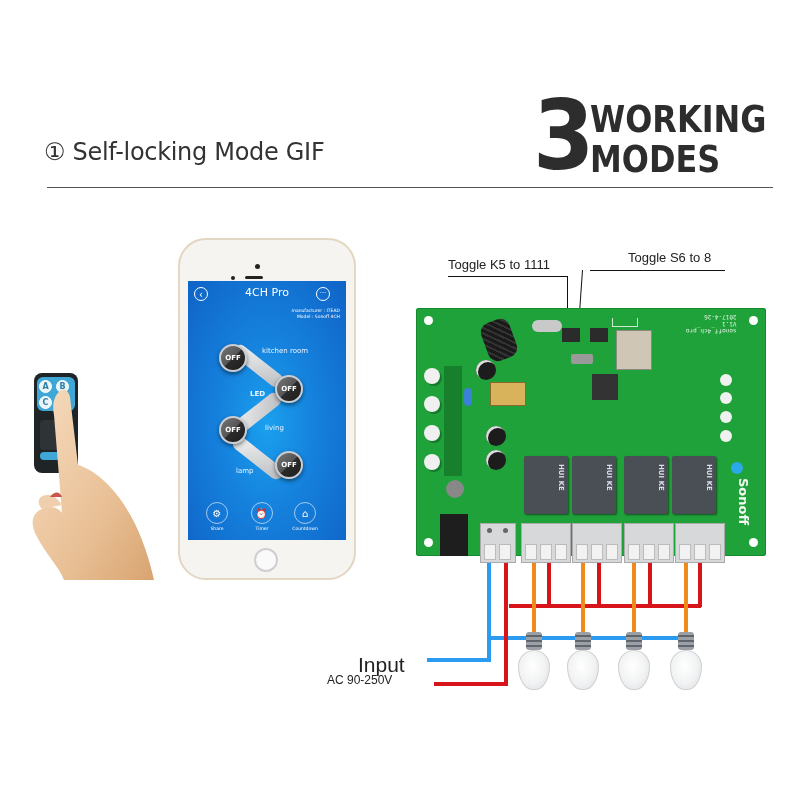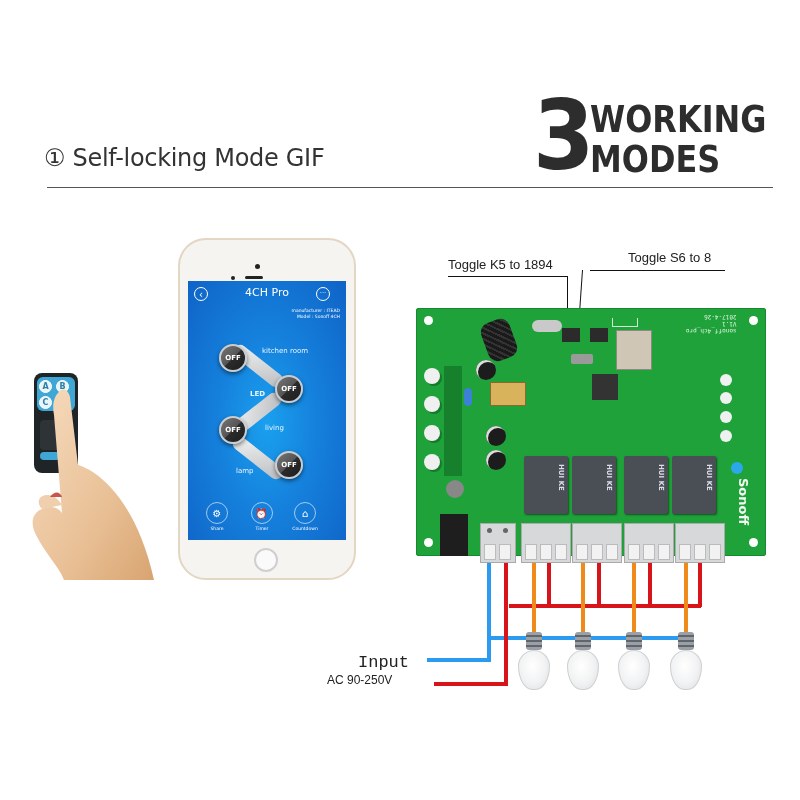--- a/index.html
+++ b/index.html
@@ -1,19 +1,19 @@
 <!DOCTYPE html>
 <html><head>
 <meta charset="utf-8">
 <style>
   html,body{margin:0;padding:0;background:#ffffff;}
   body{width:800px;height:800px;position:relative;overflow:hidden;font-family:"DejaVu Sans",sans-serif;}
   .abs{position:absolute;}
   
-  .mode-title{left:44px;top:144px;font-size:24px;color:#333;font-family:"DejaVu Sans",sans-serif;letter-spacing:-0.3px;}
+  .mode-title{left:44px;top:138px;font-size:24px;color:#333;font-family:"DejaVu Sans",sans-serif;letter-spacing:-0.3px;}
   .header-rule{left:47px;top:187px;width:726px;height:1px;background:#555;}
   .big-three{left:533px;top:88px;font-size:96px;font-weight:bold;color:#2d2d2d;line-height:96px;font-family:"DejaVu Sans",sans-serif;letter-spacing:-4px;transform:scaleX(0.92);transform-origin:left top;}
   .working{left:590px;top:100px;font-size:38px;font-weight:bold;color:#2d2d2d;line-height:38px;transform:scaleX(0.84);transform-origin:left top;}
   .modes{left:590px;top:140px;font-size:38px;font-weight:bold;color:#2d2d2d;line-height:38px;transform:scaleX(0.84);transform-origin:left top;}
 
   
   .phone{left:178px;top:238px;width:178px;height:342px;border-radius:28px;background:#f6f4f1;border:2px solid #e3d6c2;box-sizing:border-box;}
   .phone-camera{left:255px;top:264px;width:5px;height:5px;border-radius:50%;background:#222;}
   .phone-speaker{left:245px;top:276px;width:18px;height:3px;border-radius:2px;background:#222;}
   .phone-dot{left:231px;top:276px;width:4px;height:4px;border-radius:50%;background:#222;}
@@ -115,21 +115,21 @@
   <div class="abs sw-label" style="left:48px;top:186px;">lamp</div>
 
   <div class="abs bot-ic" style="left:18px;top:221px;">⚙</div>
   <div class="abs bot-lbl" style="left:9px;top:245px;">Share</div>
   <div class="abs bot-ic" style="left:63px;top:221px;">⏰</div>
   <div class="abs bot-lbl" style="left:54px;top:245px;">Timer</div>
   <div class="abs bot-ic" style="left:106px;top:221px;">⌂</div>
   <div class="abs bot-lbl" style="left:97px;top:245px;">Countdown</div>
 </div>
 
-<div class="abs label" style="left:448px;top:257px;font-size:13px;">Toggle K5 to 1894</div>
+<div class="abs label" style="left:448px;top:257px;font-size:13px;">Toggle K5 to 1111</div>
 <div class="abs callout-line" style="left:448px;top:276px;width:120px;height:1px;"></div>
 <div class="abs callout-line" style="left:567px;top:276px;width:1px;height:58px;"></div>
 <div class="abs label" style="left:628px;top:250px;font-size:13px;">Toggle S6 to 8</div>
 <div class="abs callout-line" style="left:590px;top:270px;width:135px;height:1px;"></div>
 <div class="abs callout-line" style="left:582px;top:270px;width:1px;height:86px;transform:rotate(4deg);transform-origin:top;"></div>
 
 <div class="abs pcb">
   <div class="abs pcb-hole" style="left:8px;top:8px;"></div>
   <div class="abs pcb-hole" style="left:333px;top:8px;"></div>
   <div class="abs pcb-hole" style="left:8px;top:230px;"></div>
@@ -237,14 +237,14 @@
 
 <div class="abs bulb-base" style="left:526px;top:632px;"></div>
 <div class="abs bulb-glass" style="left:518px;top:650px;"></div>
 <div class="abs bulb-base" style="left:575px;top:632px;"></div>
 <div class="abs bulb-glass" style="left:567px;top:650px;"></div>
 <div class="abs bulb-base" style="left:626px;top:632px;"></div>
 <div class="abs bulb-glass" style="left:618px;top:650px;"></div>
 <div class="abs bulb-base" style="left:678px;top:632px;"></div>
 <div class="abs bulb-glass" style="left:670px;top:650px;"></div>
 
-<div class="abs label" style="left:358px;top:653px;font-size:17px;font-family:Liberation Mono, monospace;">Input</div>
+<div class="abs label" style="left:358px;top:653px;font-size:21px;">Input</div>
 <div class="abs label" style="left:327px;top:673px;font-size:12px;">AC 90-250V</div>
 
 </body></html>

